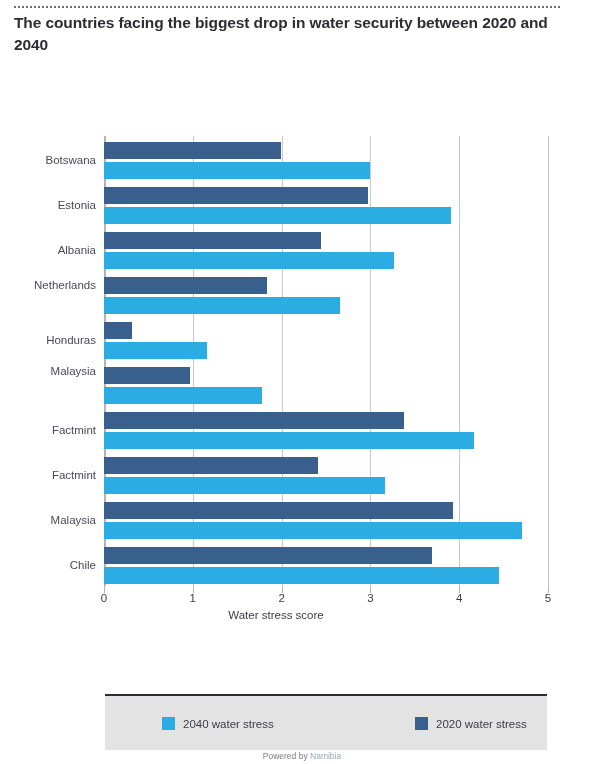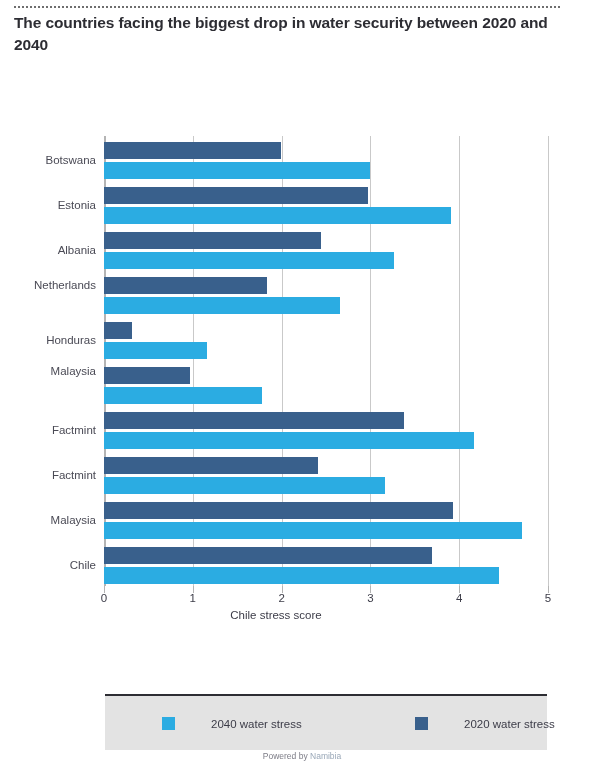--- a/index.html
+++ b/index.html
@@ -144,21 +144,20 @@
   }
   .legend-swatch {
     width: 13px;
     height: 13px;
     display: inline-block;
   }
   .legend-text {
     font-size: 11.5px;
     color: #3c3c48;
     white-space: nowrap;
-    margin-left: 28px;
   }
 
   
   #footer {
     position: absolute;
     left: 0;
     top: 751px;
     width: 604px;
     text-align: center;
     font-size: 8.5px;
@@ -229,21 +228,21 @@
       <div class="bar s2020" title="Macedonia 3.93" style="width: 348.984px; background: rgb(57, 96, 140);"></div>
       <div class="bar s2040" title="Macedonia 4.71" style="width: 418.248px; background: rgb(43, 172, 226);"></div>
     </div>
     <div class="bar-group" style="top: 411px; height: 37px;">
       <div class="bar s2020" title="Chile 3.69" style="width: 327.672px; background: rgb(57, 96, 140);"></div>
       <div class="bar s2040" title="Chile 4.45" style="width: 395.16px; background: rgb(43, 172, 226);"></div>
     </div>
   </div>
 
 <div id="x-axis-title">
-  <span id="x-axis-title-inner">Chile stress score</span>
+  <span id="x-axis-title-inner">Water stress score</span>
 </div>
 
 <div id="legend">
     <div class="legend-item" style="left: 57px;">
       <span class="legend-swatch" style="background: rgb(43, 172, 226);"></span>
       <span class="legend-text">2040 water stress</span>
     </div>
     <div class="legend-item" style="left: 310px;">
       <span class="legend-swatch" style="background: rgb(57, 96, 140);"></span>
       <span class="legend-text">2020 water stress</span>

